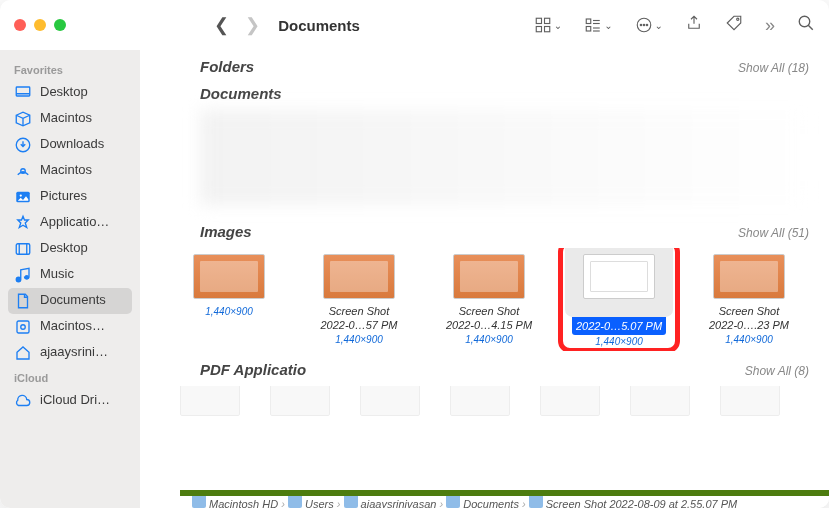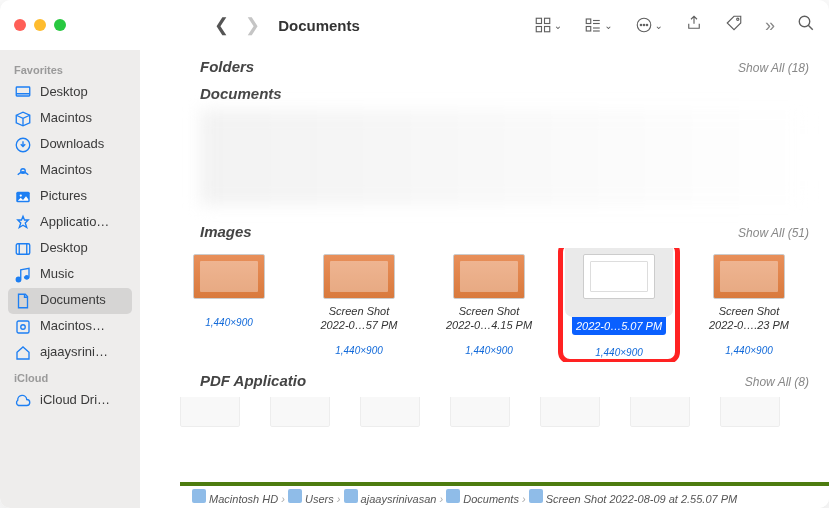--- a/index.html
+++ b/index.html
@@ -29,27 +29,27 @@
 .sec-title { font-weight: 600; font-size: 15px; color: #444; }
 .showall { margin-left: auto; font-size: 12px; color: #888; }
 .folders-row { height: 95px; filter: blur(8px); background: linear-gradient(90deg, #f2f2f2 0%, #fff 100%); border-radius: 4px; margin: 4px 0 8px 0;}
 .images-row { display: flex; gap: 28px; overflow: hidden; padding: 6px 0 4px 0; margin-left: -22px; }
 .thumb { width: 102px; display: flex; flex-direction: column; align-items: center; position: relative; flex-shrink: 0; }
 .preview { width: 72px; height: 45px; border: 1px solid #ccc; border-radius: 2px; background: linear-gradient(#e88f5a,#d97a3d); margin-bottom: 6px; position: relative; overflow: hidden; }
 .preview.light { background: #fff; }
 .preview .inner { position: absolute; inset: 6px; background: rgba(255,255,255,0.35); border-radius: 1px; }
 .preview.light .inner { border: 1px solid #ddd; }
 .fname { font-size: 11px; text-align: center; line-height: 1.25; color: #333; max-width: 100px; }
-.dims { font-size: 10px; color: #1169d9; text-align: center; margin-top: 12px; }
+.dims { font-size: 10px; color: #1169d9; text-align: center; margin-top: 1px; }
 .thumb.selcard .preview { box-shadow: 0 0 0 18px #eaeaea; border-radius: 2px; }
 .thumb.selcard .fname { background: #0a60ff; color: #fff; border-radius: 3px; padding: 1px 4px; }
 .redbox { position: absolute; border: 5px solid #f22; border-radius: 12px; pointer-events: none; top: -14px; left: -10px; right: -10px; bottom: -6px; }
 .pdf-row { display: flex; gap: 30px; padding: 8px 0; margin-left: -20px; height: 38px; overflow: hidden; align-items: flex-end; opacity: 0.5; }
 .pdf { width: 60px; height: 36px; background: #f3f3f3; border: 1px solid #ddd; border-radius: 2px; flex-shrink: 0; }
-.pathbar { height: 26px; border-top: 4px solid #4d7c0f; display: flex; align-items: center; font-size: 11px; color: #555; padding: 0 12px; gap: 4px; white-space: nowrap; overflow: hidden; }
+.pathbar { height: 18px; border-top: 6px solid #4d7c0f; display: flex; align-items: center; font-size: 11px; color: #555; padding: 0 12px; gap: 4px; white-space: nowrap; overflow: hidden; }
 .pathbar .pic { width: 14px; height: 14px; background: #8fbce8; border-radius: 2px; display: inline-block; }
 .pathbar .sep { color: #aaa; }
 svg { width: 18px; height: 18px; }
 </style>
 </head>
 <body>
 
 <div class="window">
   <div class="titlebar">
     <div class="traffic">

